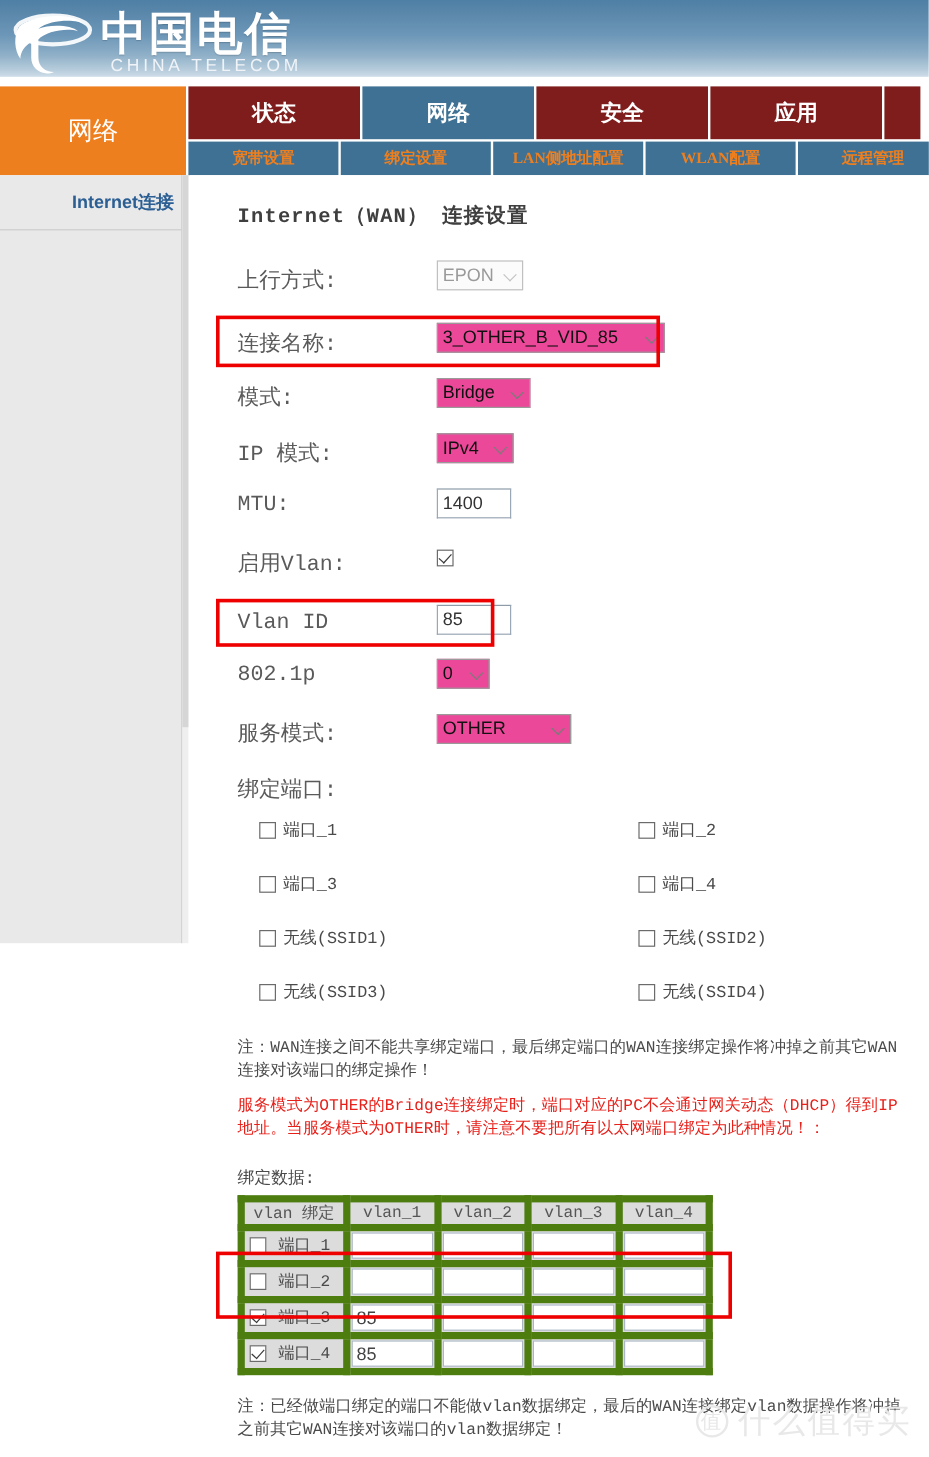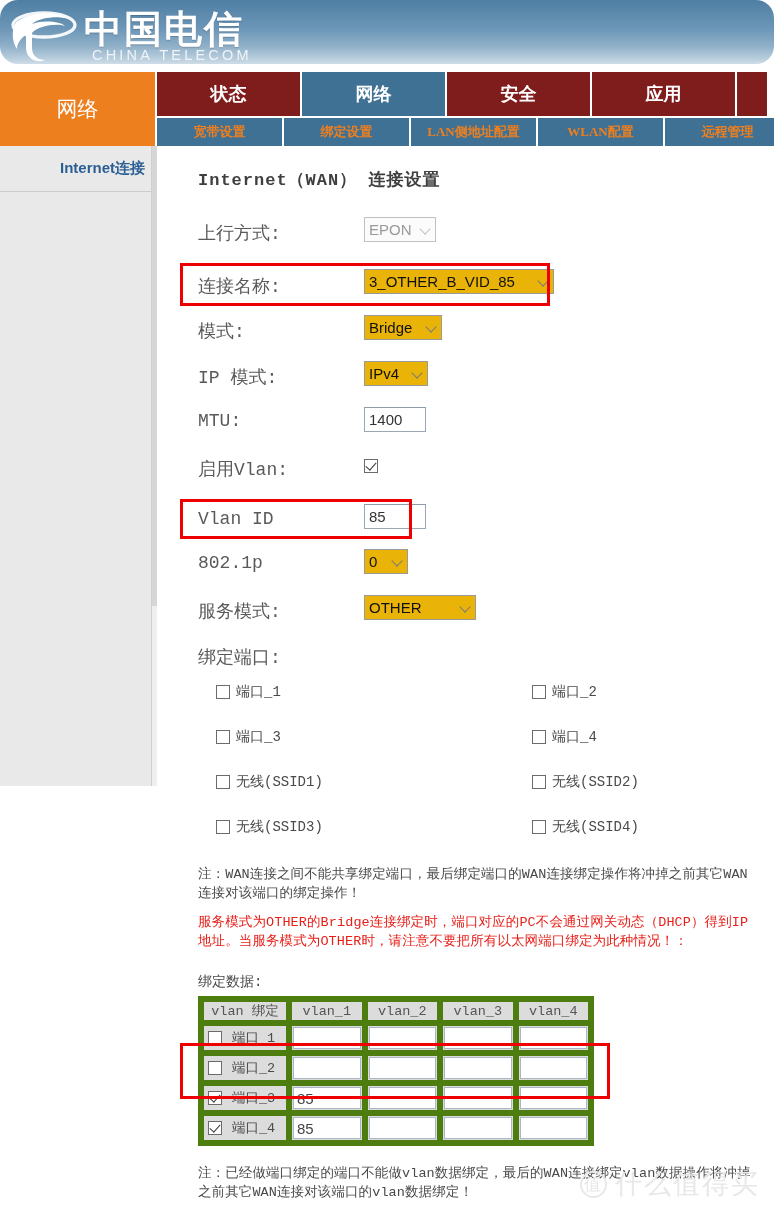--- a/index.html
+++ b/index.html
@@ -16,21 +16,20 @@
     height: 1214px;
     background: #fff;
   }
 
   
   .banner {
     position: absolute; left: 0; top: 0;
     width: 774px; height: 64px;
     background: linear-gradient(to bottom, #4e7fa4 0%, #5d8aad 22%, #6d97b8 46%, #8fb0c8 72%, #b9cedd 92%, #cfdde8 100%);
     overflow: hidden;
-    border-radius: 18px;
   }
   .logo-wrap {
     position: absolute; left: 8px; top: 4px;
     width: 320px; height: 64px;
     display: flex; align-items: center;
   }
   .logo-mark { width: 74px; height: 56px; flex: 0 0 74px; }
   .logo-text { margin-left: 2px; color: #fff; }
   .logo-cn {
     font-family: "Liberation Serif", serif;
@@ -127,21 +126,21 @@
     font-family: "Liberation Mono", monospace;
     font-size: 18px; color: #5a5a5a;
     white-space: nowrap;
   }
   .fctl { position: absolute; left: 152px; top: 0; padding-left: 14px; }
 
   select.ui {
     font-family: "Liberation Sans", sans-serif;
     font-size: 15px; color: #111;
     border: 1px solid #9a9a9a;
-    background: #eab308;
+    background: #ec4899;
     padding: 2px 4px;
     height: 25px;
     -webkit-appearance: none; appearance: none;
   }
   select.ui.dis { color: #9a9a9a; border-color: #c0c0c0; background: #fbfbfb; }
   .selwrap { position: relative; display: inline-block; }
   .selwrap .chev {
     position: absolute; right: 7px; top: 50%;
     width: 8px; height: 8px;
     margin-top: -5px;

